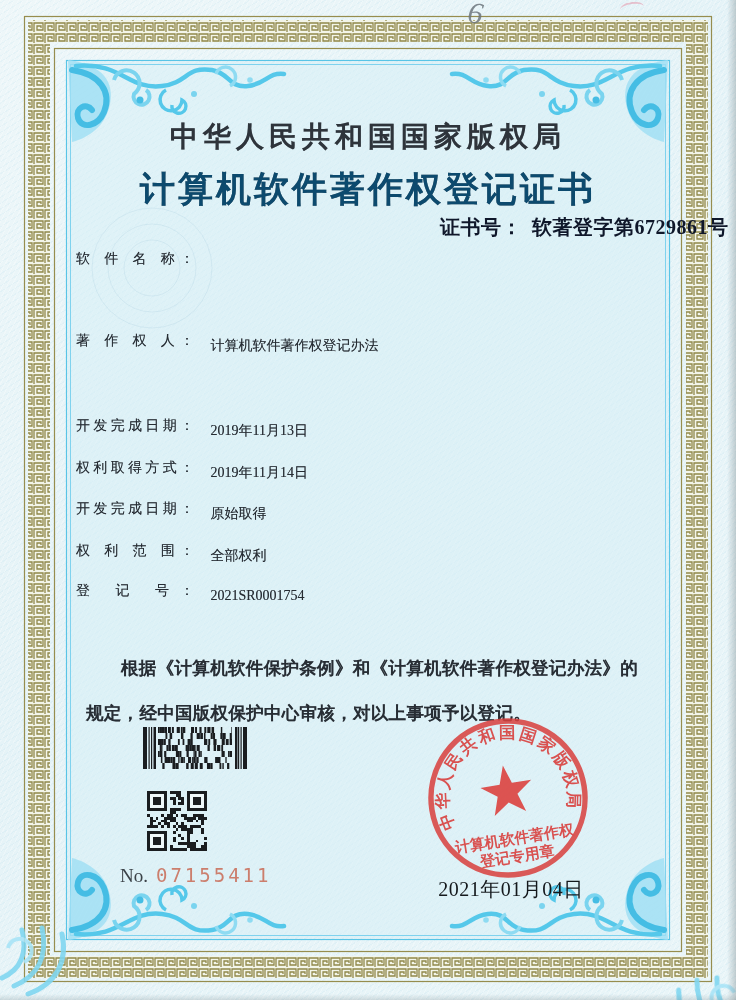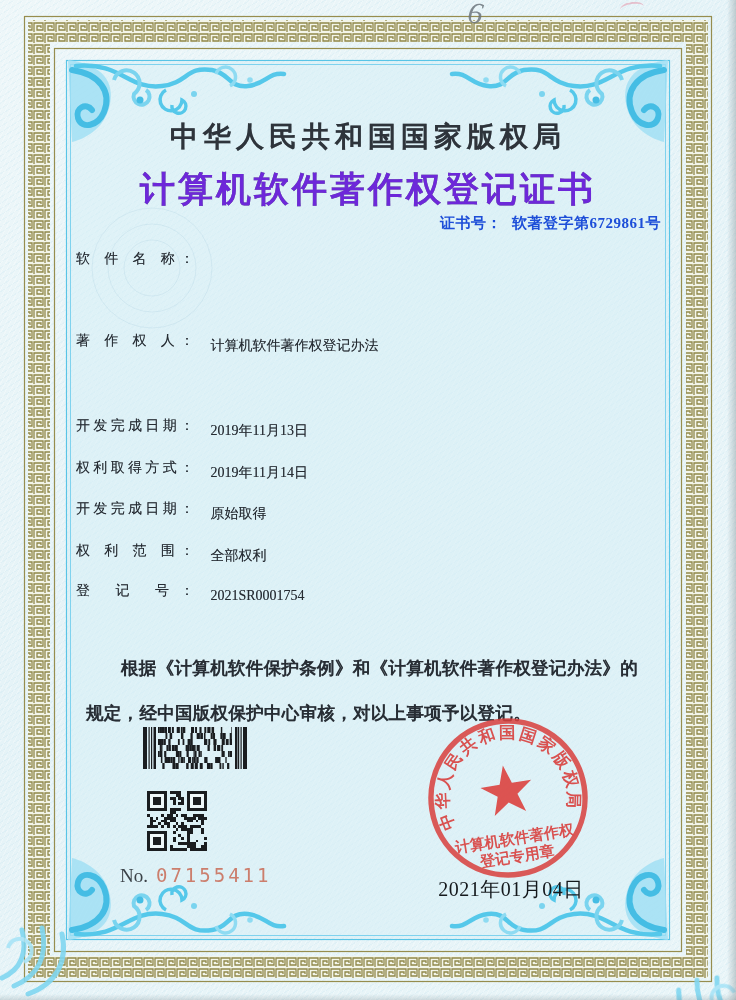--- a/index.html
+++ b/index.html
@@ -40,25 +40,25 @@
     background:rgba(214,238,246,.55);
   }
   .abs{position:absolute;}
   .authority{
     left:0;top:118px;width:736px;text-align:center;
     font-size:28px;font-weight:700;letter-spacing:5px;color:#2e343b;
     text-shadow:0 0 .5px rgba(45,52,60,.55);
   }
   .cert-title{
     left:0;top:166px;width:736px;text-align:center;
-    font-size:35px;font-weight:700;letter-spacing:3px;color:#6d28d9;
+    font-size:35px;font-weight:700;letter-spacing:3px;color:#0c4a6e;
     text-shadow:0 0 .6px rgba(30,36,44,.6);
   }
   .cert-no{
-    left:440px;top:214px;font-size:15px;font-weight:700;color:#1d4ed8;
+    left:440px;top:214px;font-size:20px;font-weight:700;color:#0f172a;
     letter-spacing:.5px;
   }
   .cert-no .lbl{margin-right:10px;}
   .field-row{position:absolute;left:76px;font-size:14px;font-weight:400;color:var(--c-ink);
     text-shadow:0 0 .4px rgba(38,44,51,.5);}
   .field-row .label{display:inline-block;width:118px;text-align:justify;text-align-last:justify;vertical-align:top;}
   .field-row .value{display:inline-block;margin-left:13px;vertical-align:top;line-height:27px;}
   .statement{
     left:86px;top:646px;width:552px;
     font-size:17.5px;font-weight:600;color:#272d34;line-height:45px;

